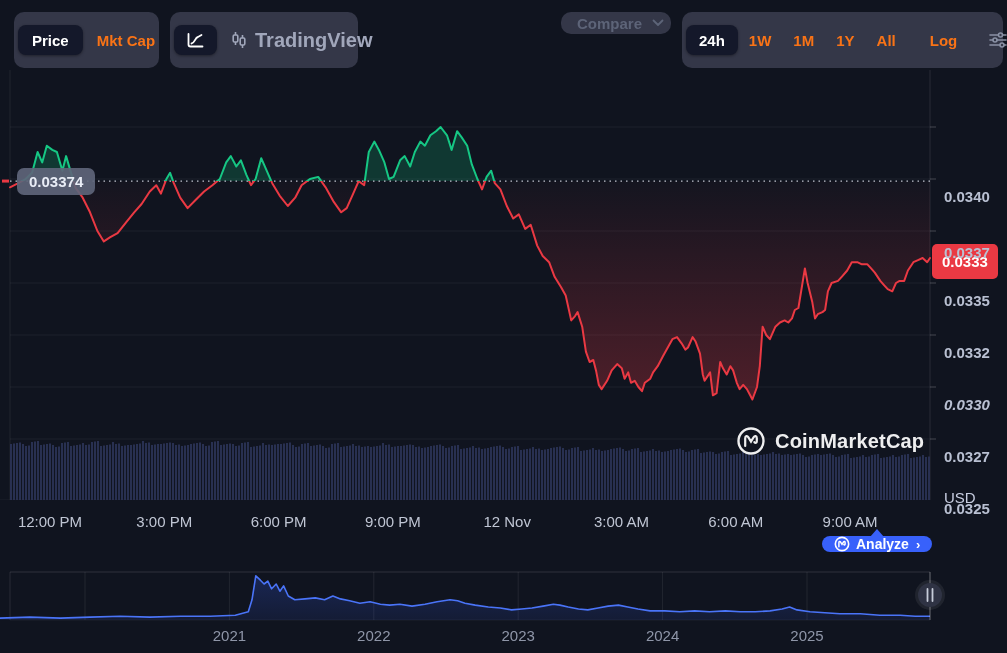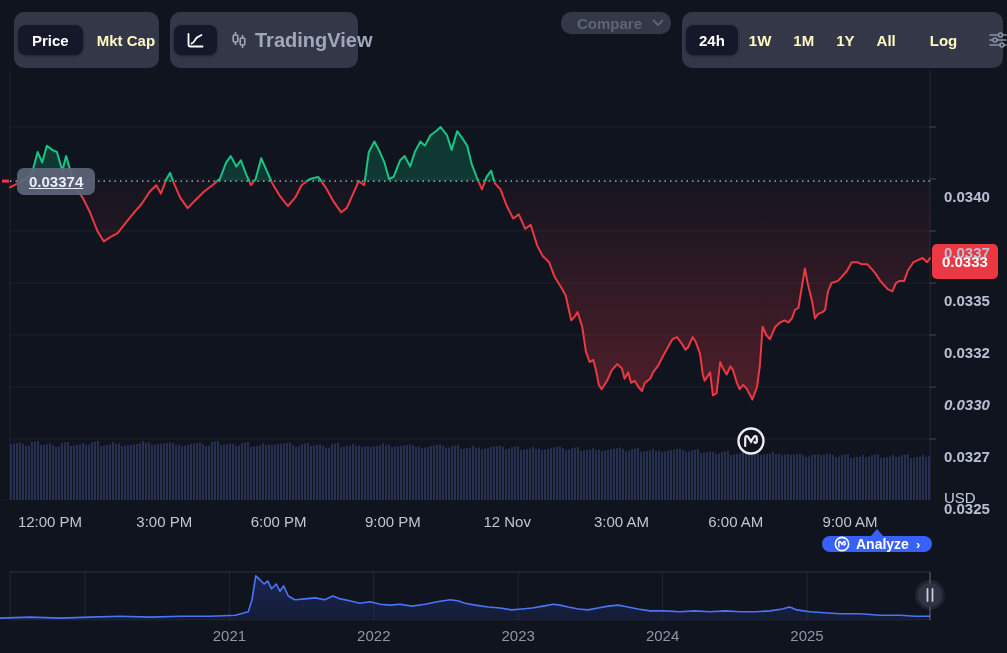--- a/index.html
+++ b/index.html
@@ -10,21 +10,21 @@
     -webkit-font-smoothing:antialiased;
   }
   .abs{position:absolute;}
   
   .seg-pill{
     position:absolute;top:12px;height:56px;background:#343748;border-radius:10px;
     display:flex;align-items:center;padding:0 4px;box-sizing:border-box;
   }
   .chip{
     height:30px;border-radius:8px;display:flex;align-items:center;justify-content:center;
-    padding:0 14px;font-size:15px;font-weight:700;color:#fef9c3;cursor:pointer;white-space:nowrap;
+    padding:0 14px;font-size:15px;font-weight:700;color:#f97316;cursor:pointer;white-space:nowrap;
   }
   .chip.active{background:#14182a;color:#ffffff;box-shadow:0 1px 3px rgba(0,0,0,.4);}
   .chip.icon-chip{padding:0 12px;}
   .tv-label{display:flex;align-items:center;gap:8px;color:#a1a7bb;font-size:20px;font-weight:700;padding:0 14px;cursor:pointer;}
   .compare-btn{
     position:absolute;top:12px;height:22px;background:#343748;border-radius:10px;
     display:flex;align-items:center;gap:10px;padding:0 16px;box-sizing:border-box;
     color:#5d6478;font-size:15px;font-weight:700;cursor:pointer;
   }
   .divider{width:1px;height:18px;background:rgba(255,255,255,.14);margin:0 6px;}
@@ -38,21 +38,21 @@
     position:absolute;top:513px;transform:translateX(-50%);
     color:#c0c6d4;font-size:15px;font-weight:500;white-space:nowrap;
   }
   .year-label{
     position:absolute;top:627px;transform:translateX(-50%);
     color:#8f96a8;font-size:15px;font-weight:500;
   }
   .prev-close-label{
     position:absolute;left:17px;top:168px;height:27px;border-radius:7px;
     background:rgba(94,101,122,.92);color:#e9edf6;font-size:15px;font-weight:600;
-    display:flex;align-items:center;padding:0 12px;text-decoration:underline;
+    display:flex;align-items:center;padding:0 12px;
   }
   .price-badge{
     position:absolute;left:932px;top:244px;height:27px;border-radius:5px;
     background:#ea3943;color:#ffffff;font-size:15px;font-weight:700;
     display:flex;align-items:center;padding:4px 10px;
   }
   
   .watermark{
     position:absolute;left:736px;top:426px;display:flex;align-items:center;gap:9px;
     color:rgba(255,255,255,.93);font-size:20px;font-weight:700;letter-spacing:.2px;
@@ -505,20 +505,21 @@
     <div class="x-label" style="left: 850.1px;">9:00 AM</div>
   </div>
 
 <div class="watermark">
   <span>
     <svg width="30" height="30" viewBox="0 0 30 30" fill="none">
       <circle cx="15" cy="15" r="12.5" stroke="rgba(255,255,255,.93)" stroke-width="2.4"></circle>
       <path d="M9.2 20 V12.2 C9.2 9.8 11.2 9.4 12.4 11.3 L15 15.6 L17.6 11.3 C18.8 9.4 20.8 9.8 20.8 12.2 V15.2 C20.8 17 19.4 17.4 18.4 16.2" stroke="rgba(255,255,255,.93)" stroke-width="2.2" stroke-linecap="round" fill="none"></path>
     </svg>
   </span>
+  <span>CoinMarketCap</span>
 </div>
 
 <div class="analyze-caret"></div>
 <div class="analyze-btn">
   <span>
     <svg width="16" height="16" viewBox="0 0 30 30" fill="none">
       <circle cx="15" cy="15" r="12.5" stroke="#ffffff" stroke-width="3"></circle>
       <path d="M9.2 20 V12.2 C9.2 9.8 11.2 9.4 12.4 11.3 L15 15.6 L17.6 11.3 C18.8 9.4 20.8 9.8 20.8 12.2 V15.2 C20.8 17 19.4 17.4 18.4 16.2" stroke="#ffffff" stroke-width="2.8" stroke-linecap="round" fill="none"></path>
     </svg>
   </span>

